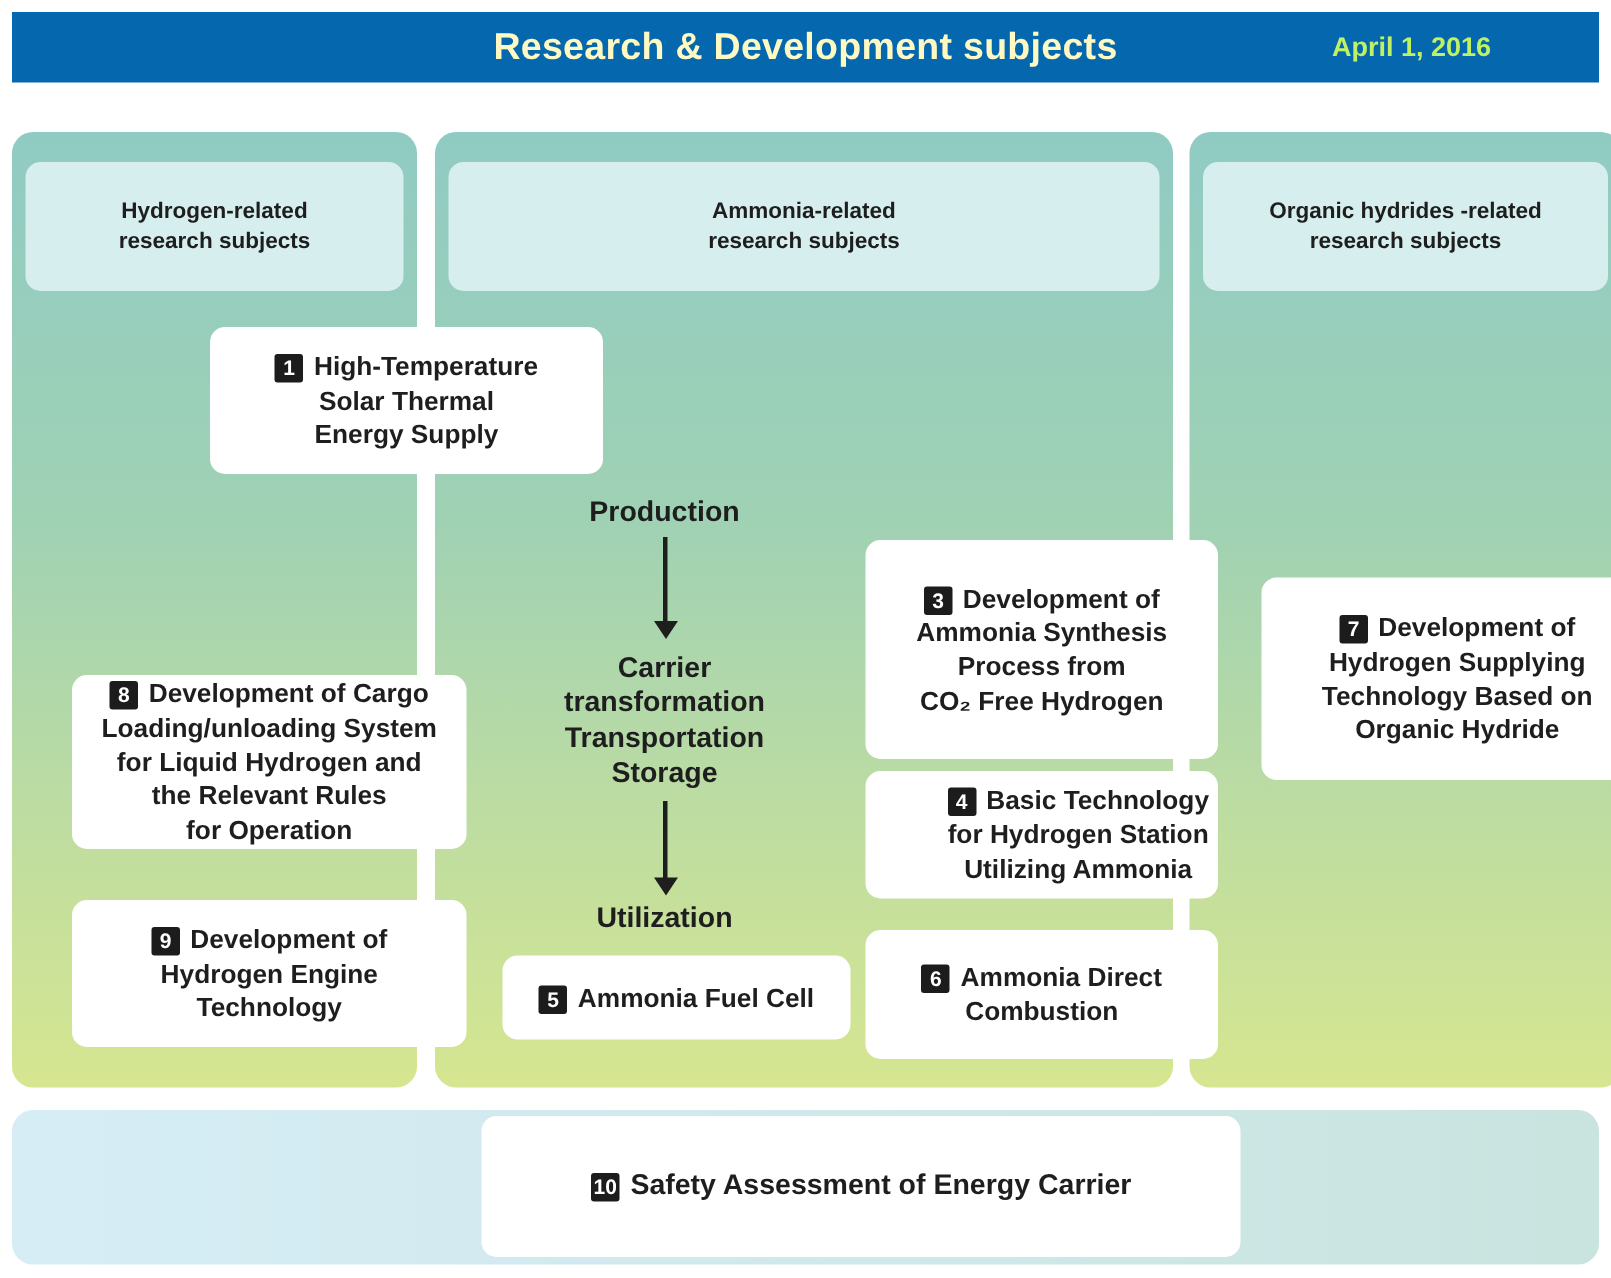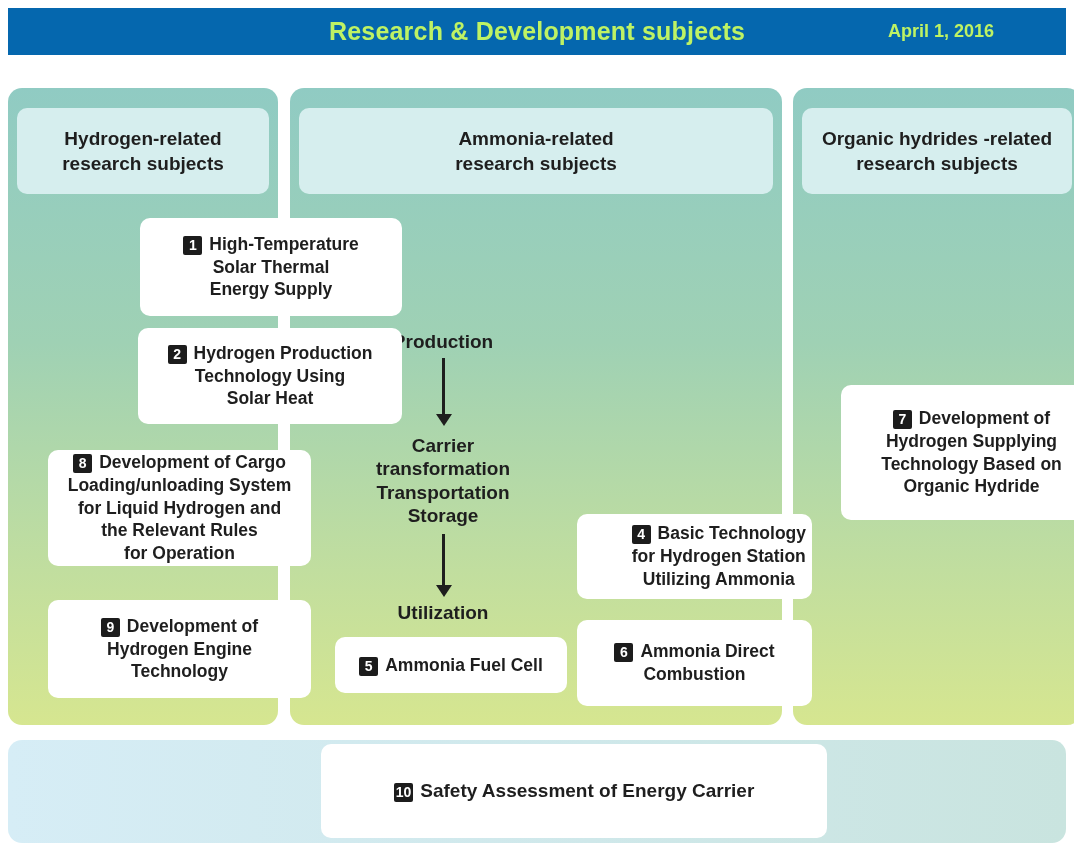--- a/index.html
+++ b/index.html
@@ -6,35 +6,35 @@
   .page {
     position:relative; width:1074px; height:852px; background:#ffffff;
     font-family:"Liberation Sans", sans-serif; font-weight:bold; color:#1e1e1e;
     overflow:hidden;
   }
   
   .header-bar {
     position:absolute; left:8px; top:8px; width:1058px; height:47px;
     background:#0567ae; display:flex; align-items:center; justify-content:center;
   }
-  .header-title { color:#bef264; font-size:25px; letter-spacing:0.2px;text-align:center; }
+  .header-title { color:#fef9c3; font-size:25px; letter-spacing:0.2px;text-align:center; }
   .header-date { position:absolute; right:72px; top:0; height:47px; display:flex; align-items:center; color:#bef264; font-size:18px; }
   
   .column {
     position:absolute; top:88px; height:637px; border-radius:14px;
     background:linear-gradient(180deg,#90cbc3 0%,#9fd1b4 40%,#bcdca2 70%,#d6e690 100%);
   }
   .col-hydrogen { left:8px;   width:270px; }
   .col-ammonia  { left:290px; width:492px; }
   .col-organic  { left:793px; width:288px; }
   .col-header {
     position:absolute; left:9px; right:9px; top:20px; height:86px;
     background:#d6eeee; border-radius:10px;
     display:flex; align-items:center; justify-content:center;
-    text-align:center; font-size:19px; line-height:1.32; white-space:pre-line;
+    text-align:center; font-size:15px; line-height:1.32; white-space:pre-line;
   }
   
   .sbox {
     position:absolute; background:#ffffff; border-radius:10px;
     display:flex; align-items:center; justify-content:center;
     text-align:center; font-size:17.5px; line-height:1.3;
     padding:4px 6px; box-sizing:border-box;margin-left:40px;
   }
   .sbox .txt { white-space:normal; }
   .sbox .lbl { white-space:pre-line; }
@@ -108,26 +108,27 @@
 Storage</div>
   <div class="arrow arrow2"></div>
   <div class="flow-label fl-utilization">Utilization</div>
 
   <div class="sbox b1">
     <div class="txt"><span class="badge">1</span><span class="lbl">High-Temperature
 Solar Thermal
 Energy Supply</span></div>
   </div>
 
-  <div class="sbox b2">
-    <div class="txt"><span class="badge">2</span><span class="lbl">Hydrogen Production
-Technology Using
-Solar Heat</span></div>
+
+  <div class="sbox b3">
+    <div class="txt"><span class="badge">3</span><span class="lbl">Development of
+Ammonia Synthesis
+Process from
+CO₂ Free Hydrogen</span></div>
   </div>
-
 
   <div class="sbox b4">
     <div class="txt"><span class="badge">4</span><span class="lbl">Basic Technology
 for Hydrogen Station
 Utilizing Ammonia</span></div>
   </div>
 
   <div class="sbox b5">
     <div class="txt"><span class="badge">5</span><span class="lbl">Ammonia Fuel Cell</span></div>
   </div>

